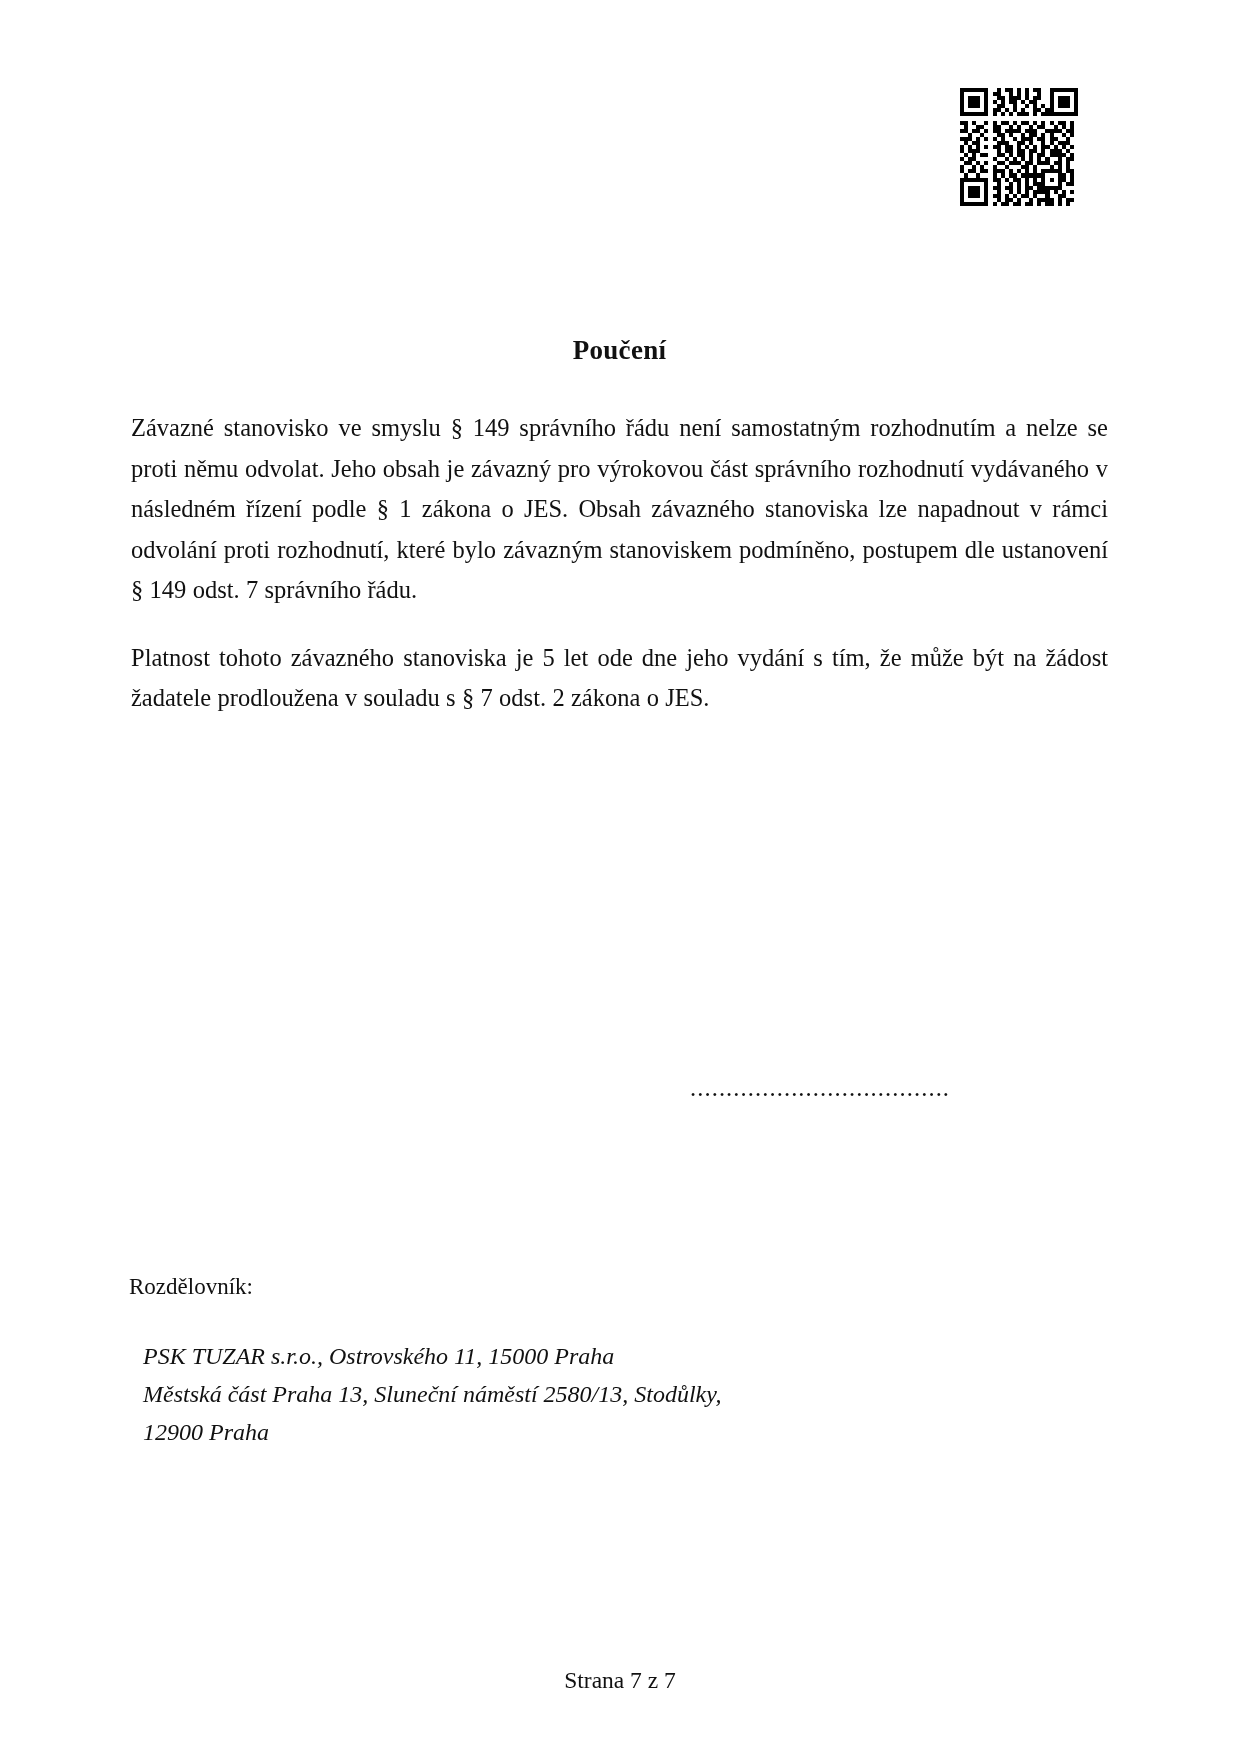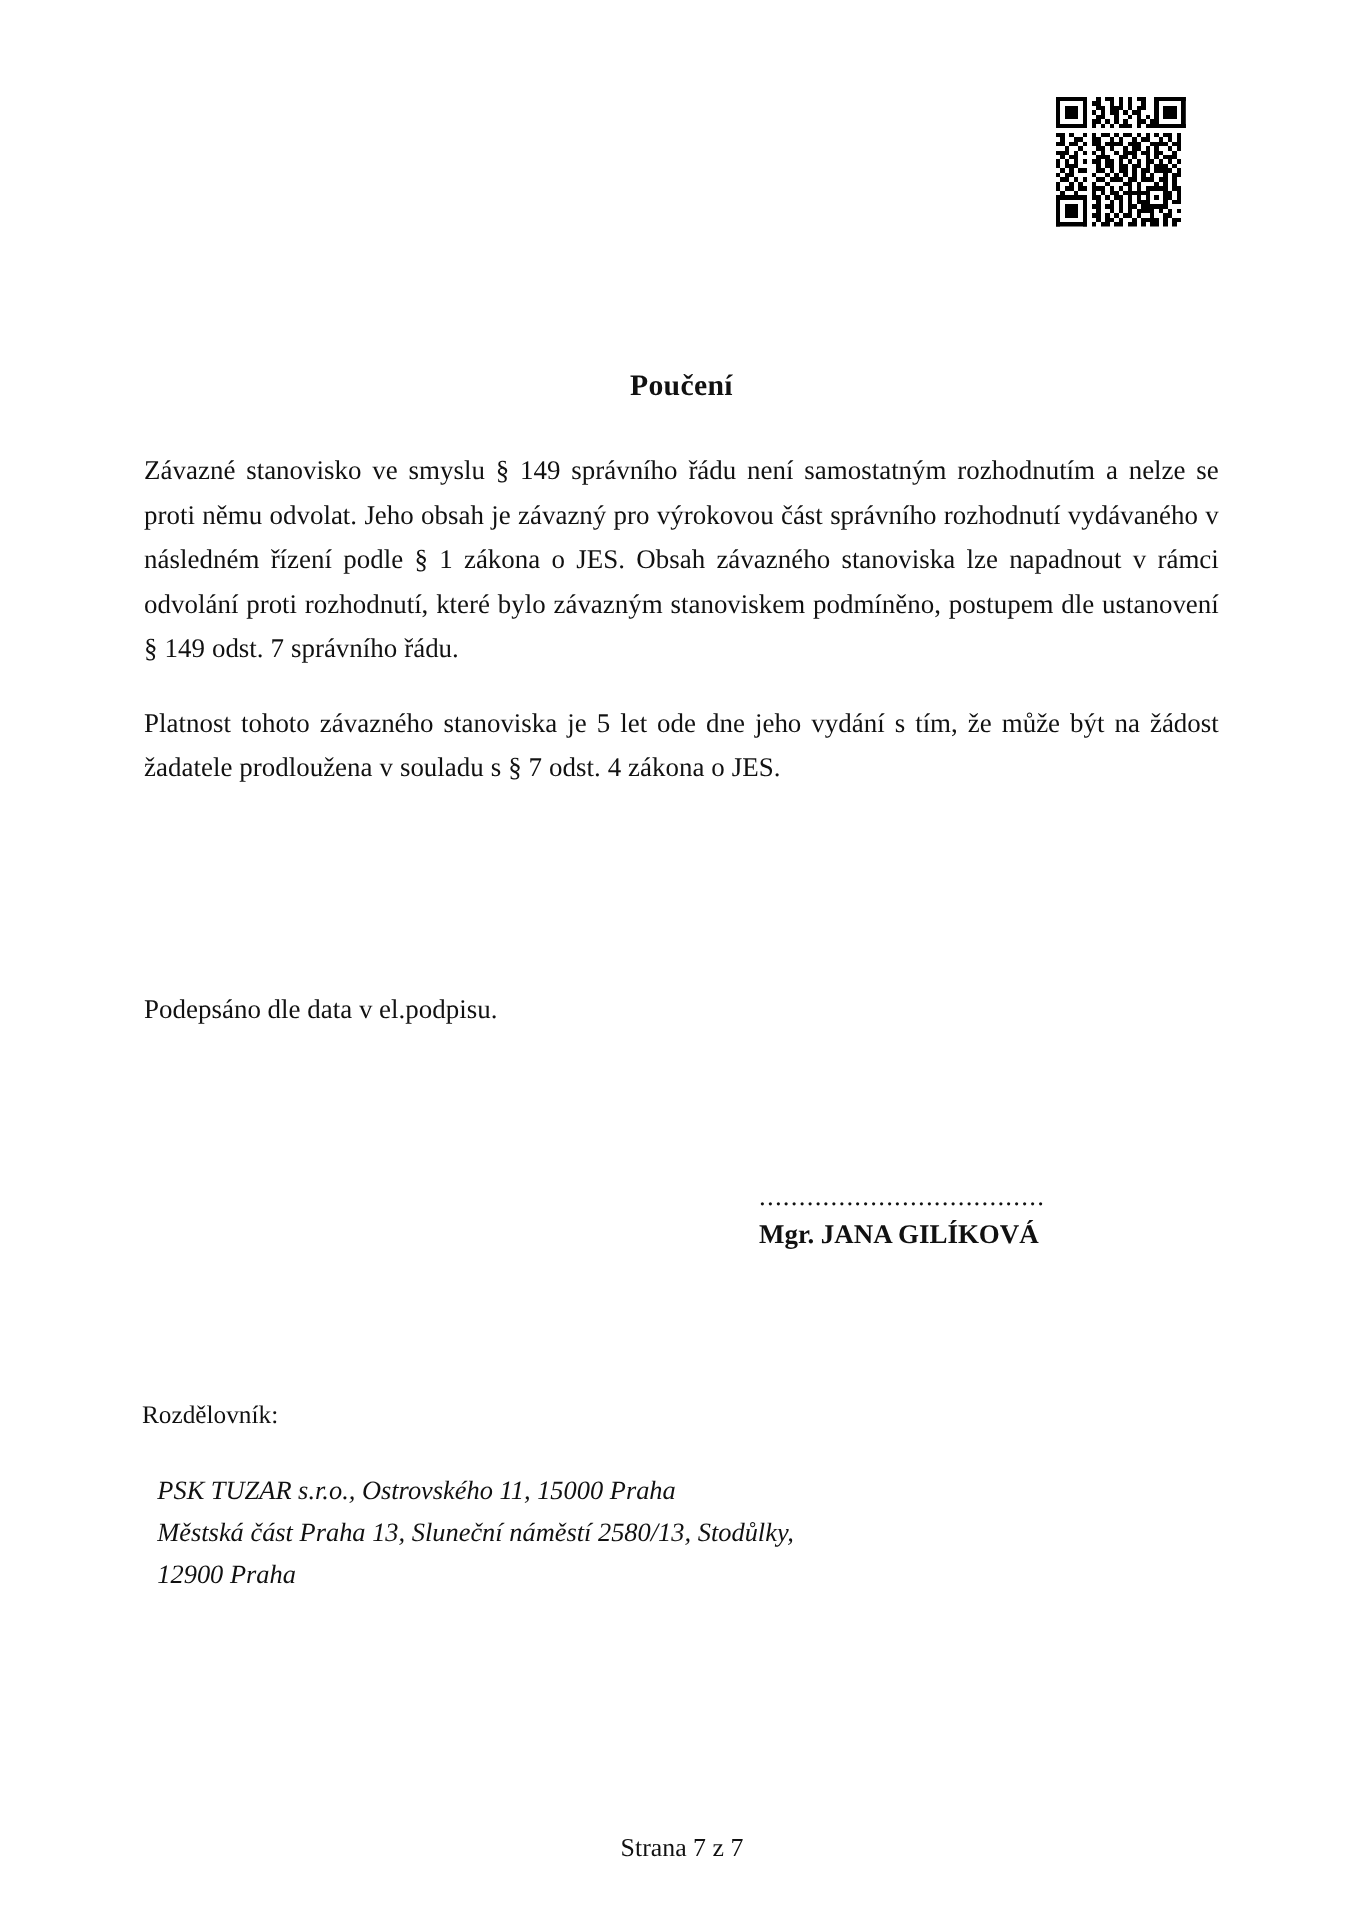--- a/index.html
+++ b/index.html
@@ -389,28 +389,26 @@
           <rect x="21" y="28" width="2" height="1"></rect>
         <rect x="26" y="28" width="1" height="1"></rect>
       </g>
     </svg>
   </div>
 
   <h1 class="doc-heading">Poučení</h1>
 
   <div class="body-block">
     <p class="para">Závazné stanovisko ve smyslu § 149 správního řádu není samostatným rozhodnutím a nelze se proti němu odvolat. Jeho obsah je závazný pro výrokovou část správního rozhodnutí vydávaného v následném řízení podle § 1 zákona o JES. Obsah závazného stanoviska lze napadnout v rámci odvolání proti rozhodnutí, které bylo závazným stanoviskem podmíněno, postupem dle ustanovení § 149 odst. 7 správního řádu.</p>
-    <p class="para">Platnost tohoto závazného stanoviska je 5 let ode dne jeho vydání s tím, že může být na žádost žadatele prodloužena v souladu s § 7 odst. 4 zákona o JES.</p>
+    <p class="para">Platnost tohoto závazného stanoviska je 5 let ode dne jeho vydání s tím, že může být na žádost žadatele prodloužena v souladu s § 7 odst. 2 zákona o JES.</p>
   </div>
 
-  <div class="signed-note">Podepsáno dle data v el.podpisu.</div>
 
   <div class="signature-block">
     <div class="sig-dots">..........................................</div>
-    <div class="sig-name">Mgr. JANA GILÍKOVÁ</div>
   </div>
 
   <div class="dist-heading">Rozdělovník:</div>
   <ul class="dist-list">
     <li>PSK TUZAR s.r.o., Ostrovského 11, 15000 Praha</li>
     <li>Městská část Praha 13, Sluneční náměstí 2580/13, Stodůlky,
 12900 Praha</li>
   </ul>
 
   <div class="page-footer">Strana 7 z 7</div>

